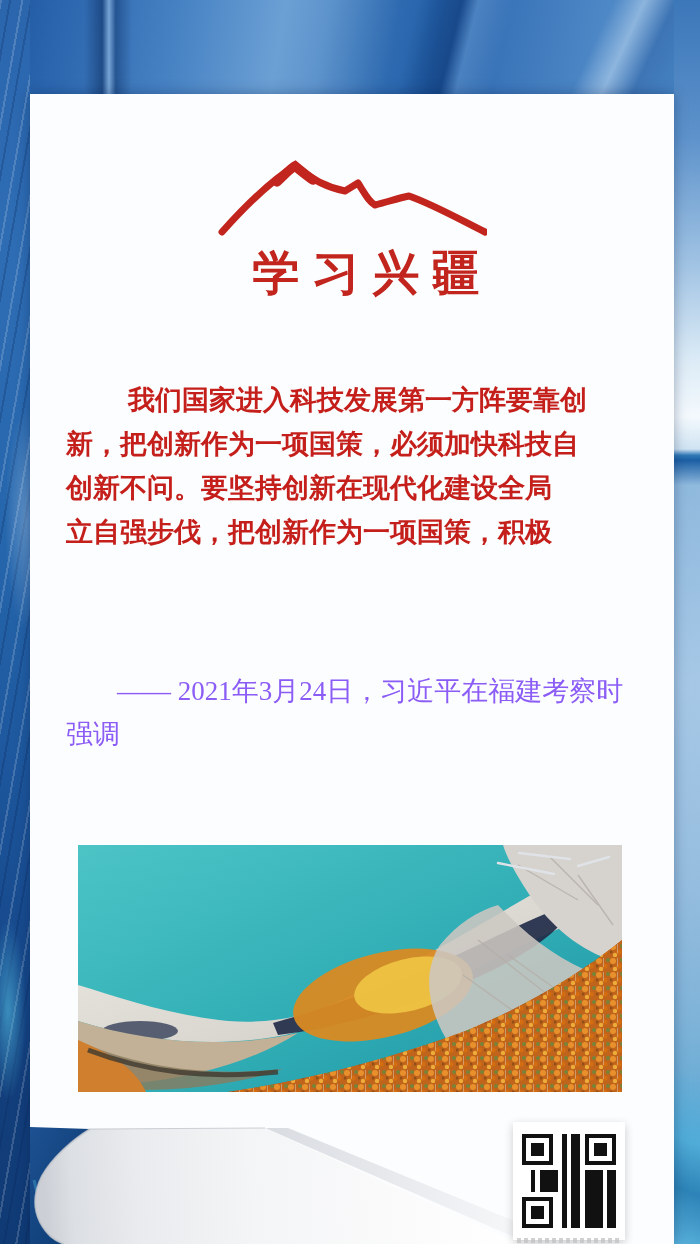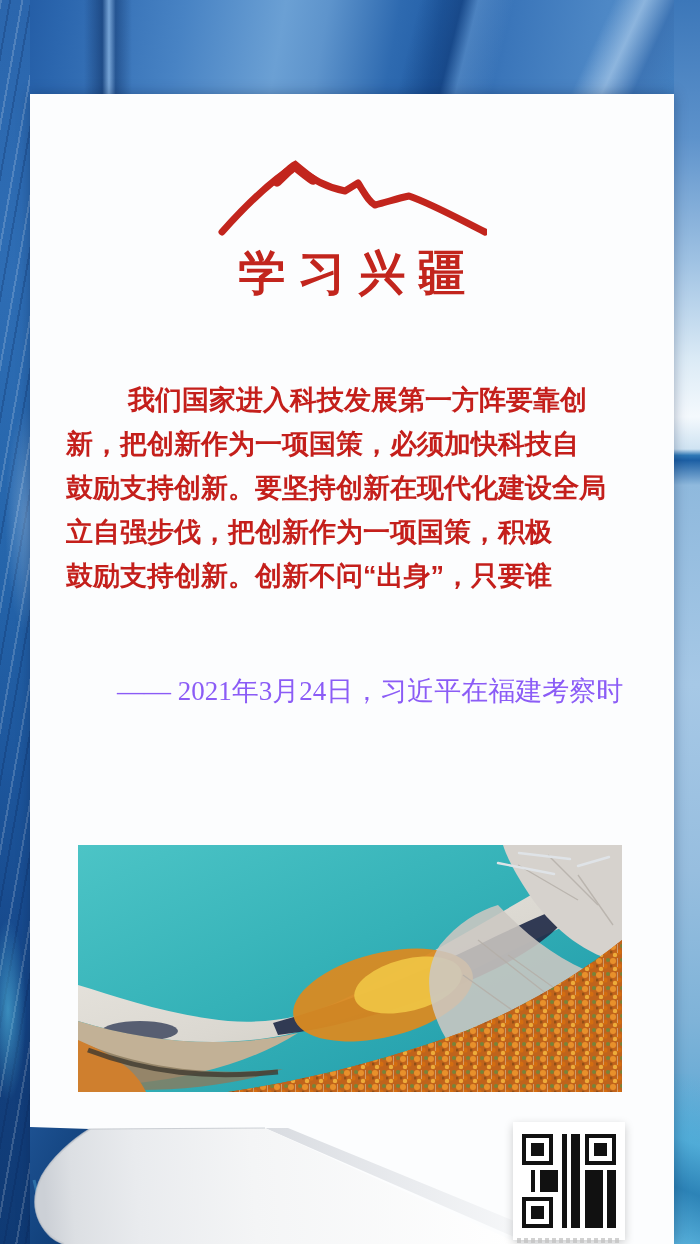--- a/index.html
+++ b/index.html
@@ -50,21 +50,21 @@
     content:"";position:absolute;bottom:0;right:0;width:26px;height:170px;
     background:linear-gradient(200deg,rgba(40,140,190,0),rgba(70,175,218,.55) 40%,rgba(28,118,172,.7) 68%,rgba(100,195,232,.5) 100%);
   }
   
   .card{
     position:absolute;left:30px;top:94px;width:644px;height:1150px;
     background:#fcfdfe;overflow:hidden;box-shadow:0 0 12px rgba(8,30,70,.35);
   }
   .logo{position:absolute;left:50%;transform:translateX(-50%);top:58px;width:270px;height:95px;}
   .brand-title{
-    position:absolute;left:0;top:148px;width:100%;text-align:center;
+    position:absolute;left:14px;top:148px;width:100%;text-align:center;
     font-family:"Liberation Serif",serif;font-weight:bold;
     font-size:47px;letter-spacing:13px;text-indent:13px;color:#c2251d;
   }
   .quote{
     position:absolute;left:36px;top:284px;width:575px;
     font-size:27px;font-weight:bold;line-height:44px;color:#c41f1b;
   }
   .quote .q-line{white-space:nowrap;}
   .quote .q-line:first-child{text-indent:62px;}
   .attribution{
@@ -99,27 +99,27 @@
   <svg class="logo" viewBox="0 0 270 95" aria-hidden="true">
     <path d="M5,80 C30,52 55,28 78,14 C95,28 112,36 128,39 L141,31 C148,42 152,50 158,53 C170,50 182,46 192,44 C215,52 240,66 268,80" fill="none" stroke="#c2251d" stroke-width="7" stroke-linecap="round" stroke-linejoin="round"></path>
     <path d="M60,30 C68,22 74,16 78,14 C84,19 90,24 96,28" fill="none" stroke="#c2251d" stroke-width="9.5" stroke-linecap="round"></path>
   </svg>
 
   <div class="brand-title">学习兴疆</div>
 
   <div class="quote">
     <div class="q-line">我们国家进入科技发展第一方阵要靠创</div>
     <div class="q-line">新，把创新作为一项国策，必须加快科技自</div>
-    <div class="q-line">鼓励支持创新。要坚持创新在现代化建设全局</div>
+    <div class="q-line">创新不问。要坚持创新在现代化建设全局</div>
     <div class="q-line">立自强步伐，把创新作为一项国策，积极</div>
-    <div class="q-line">鼓励支持创新。创新不问“出身”，只要谁</div>
   </div>
 
   <div class="attribution">
     <div class="a-line1">—— 2021年3月24日，习近平在福建考察时</div>
+    <div class="a-line2">强调</div>
   </div>
 
   <div class="photo">
     <svg viewBox="0 0 544 247" preserveAspectRatio="none" aria-hidden="true">
       <defs>
         <linearGradient id="gWater" x1="0" y1="0" x2="1" y2="1">
           <stop offset="0" stop-color="#4cc4c6"></stop>
             <stop offset=".45" stop-color="#35b2b8"></stop>
           <stop offset=".75" stop-color="#28a3af"></stop>
             <stop offset="1" stop-color="#1f93a6"></stop>

